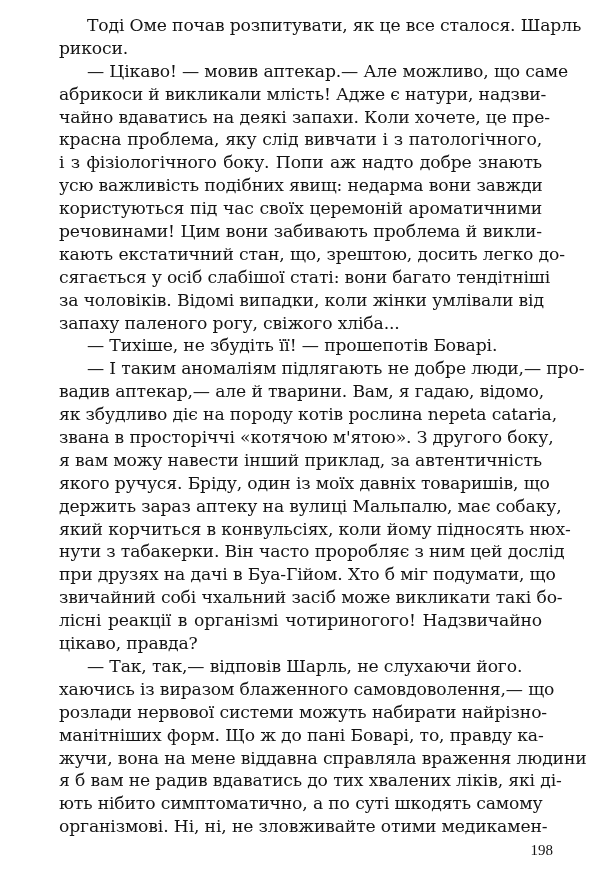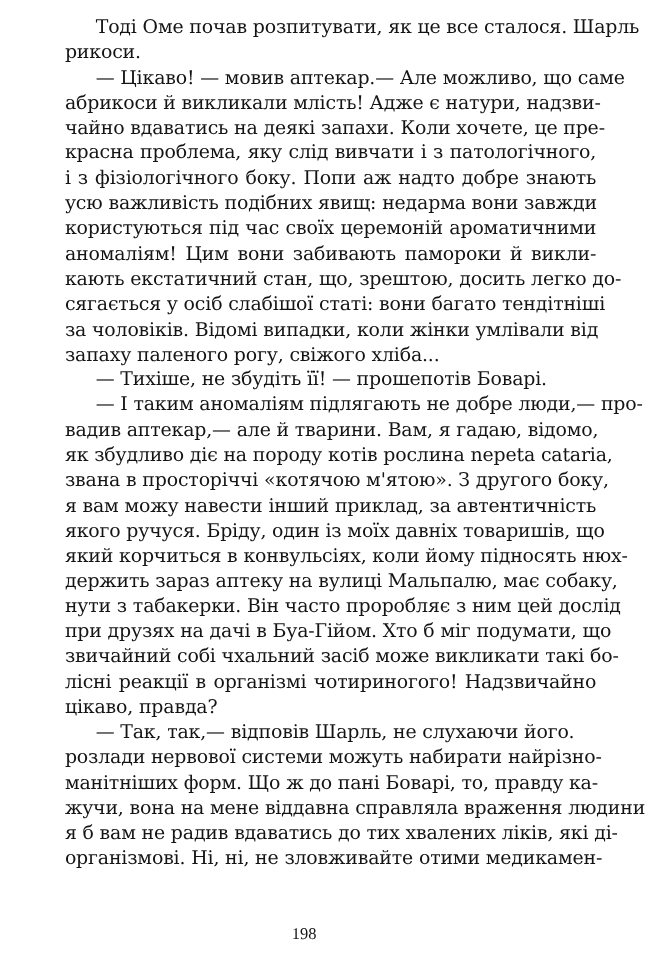--- a/index.html
+++ b/index.html
@@ -36,59 +36,61 @@
       text-align-last: left;
     }
     .line.indent {
       padding-left: 28px;
     }
     .page-number {
       position: absolute;
       left: 0;
       width: 553px;
       top: 842px;
-      text-align: center;
+      text-align: right;
       font-family: "Liberation Serif", "DejaVu Serif", serif;
       font-size: 15px;
     }
   </style>
 </head>
 <body>
 
 <div class="page-text">
   <span class="line indent">Тоді Оме почав розпитувати, як це все сталося. Шарль</span>
   <span class="line last">рикоси.</span>
   <span class="line indent">— Цікаво! — мовив аптекар.— Але можливо, що саме</span>
   <span class="line">абрикоси й викликали млість! Адже є натури, надзви-</span>
   <span class="line">чайно вдаватись на деякі запахи. Коли хочете, це пре-</span>
   <span class="line">красна проблема, яку слід вивчати і з патологічного,</span>
   <span class="line">і з фізіологічного боку. Попи аж надто добре знають</span>
   <span class="line">усю важливість подібних явищ: недарма вони завжди</span>
   <span class="line">користуються під час своїх церемоній ароматичними</span>
-  <span class="line">аномаліям! Цим вони забивають памороки й викли-</span>
+  <span class="line">речовинами! Цим вони забивають проблема й викли-</span>
   <span class="line">кають екстатичний стан, що, зрештою, досить легко до-</span>
   <span class="line">сягається у осіб слабішої статі: вони багато тендітніші</span>
   <span class="line">за чоловіків. Відомі випадки, коли жінки умлівали від</span>
   <span class="line last">запаху паленого рогу, свіжого хліба...</span>
   <span class="line indent last">— Тихіше, не збудіть її! — прошепотів Боварі.</span>
   <span class="line indent">— І таким аномаліям підлягають не добре люди,— про-</span>
   <span class="line">вадив аптекар,— але й тварини. Вам, я гадаю, відомо,</span>
   <span class="line">як збудливо діє на породу котів рослина nepeta cataria,</span>
   <span class="line">звана в просторіччі «котячою м'ятою». З другого боку,</span>
   <span class="line">я вам можу навести інший приклад, за автентичність</span>
   <span class="line">якого ручуся. Бріду, один із моїх давніх товаришів, що</span>
+  <span class="line">держить зараз аптеку на вулиці Мальпалю, має собаку,</span>
   <span class="line">який корчиться в конвульсіях, коли йому підносять нюх-</span>
-  <span class="line">держить зараз аптеку на вулиці Мальпалю, має собаку,</span>
   <span class="line">нути з табакерки. Він часто проробляє з ним цей дослід</span>
   <span class="line">при друзях на дачі в Буа-Гійом. Хто б міг подумати, що</span>
   <span class="line">звичайний собі чхальний засіб може викликати такі бо-</span>
   <span class="line">лісні реакції в організмі чотириногого! Надзвичайно</span>
   <span class="line last">цікаво, правда?</span>
   <span class="line indent last">— Так, так,— відповів Шарль, не слухаючи його.</span>
+  <span class="line">хаючись із виразом блаженного самовдоволення,— що</span>
   <span class="line">розлади нервової системи можуть набирати найрізно-</span>
   <span class="line">манітніших форм. Що ж до пані Боварі, то, правду ка-</span>
   <span class="line">жучи, вона на мене віддавна справляла враження людини</span>
   <span class="line">я б вам не радив вдаватись до тих хвалених ліків, які ді-</span>
+  <span class="line">ють нібито симптоматично, а по суті шкодять самому</span>
   <span class="line">організмові. Ні, ні, не зловживайте отими медикамен-</span>
 
 </div>
 
 <div class="page-number">198</div>
 
 </body></html>

